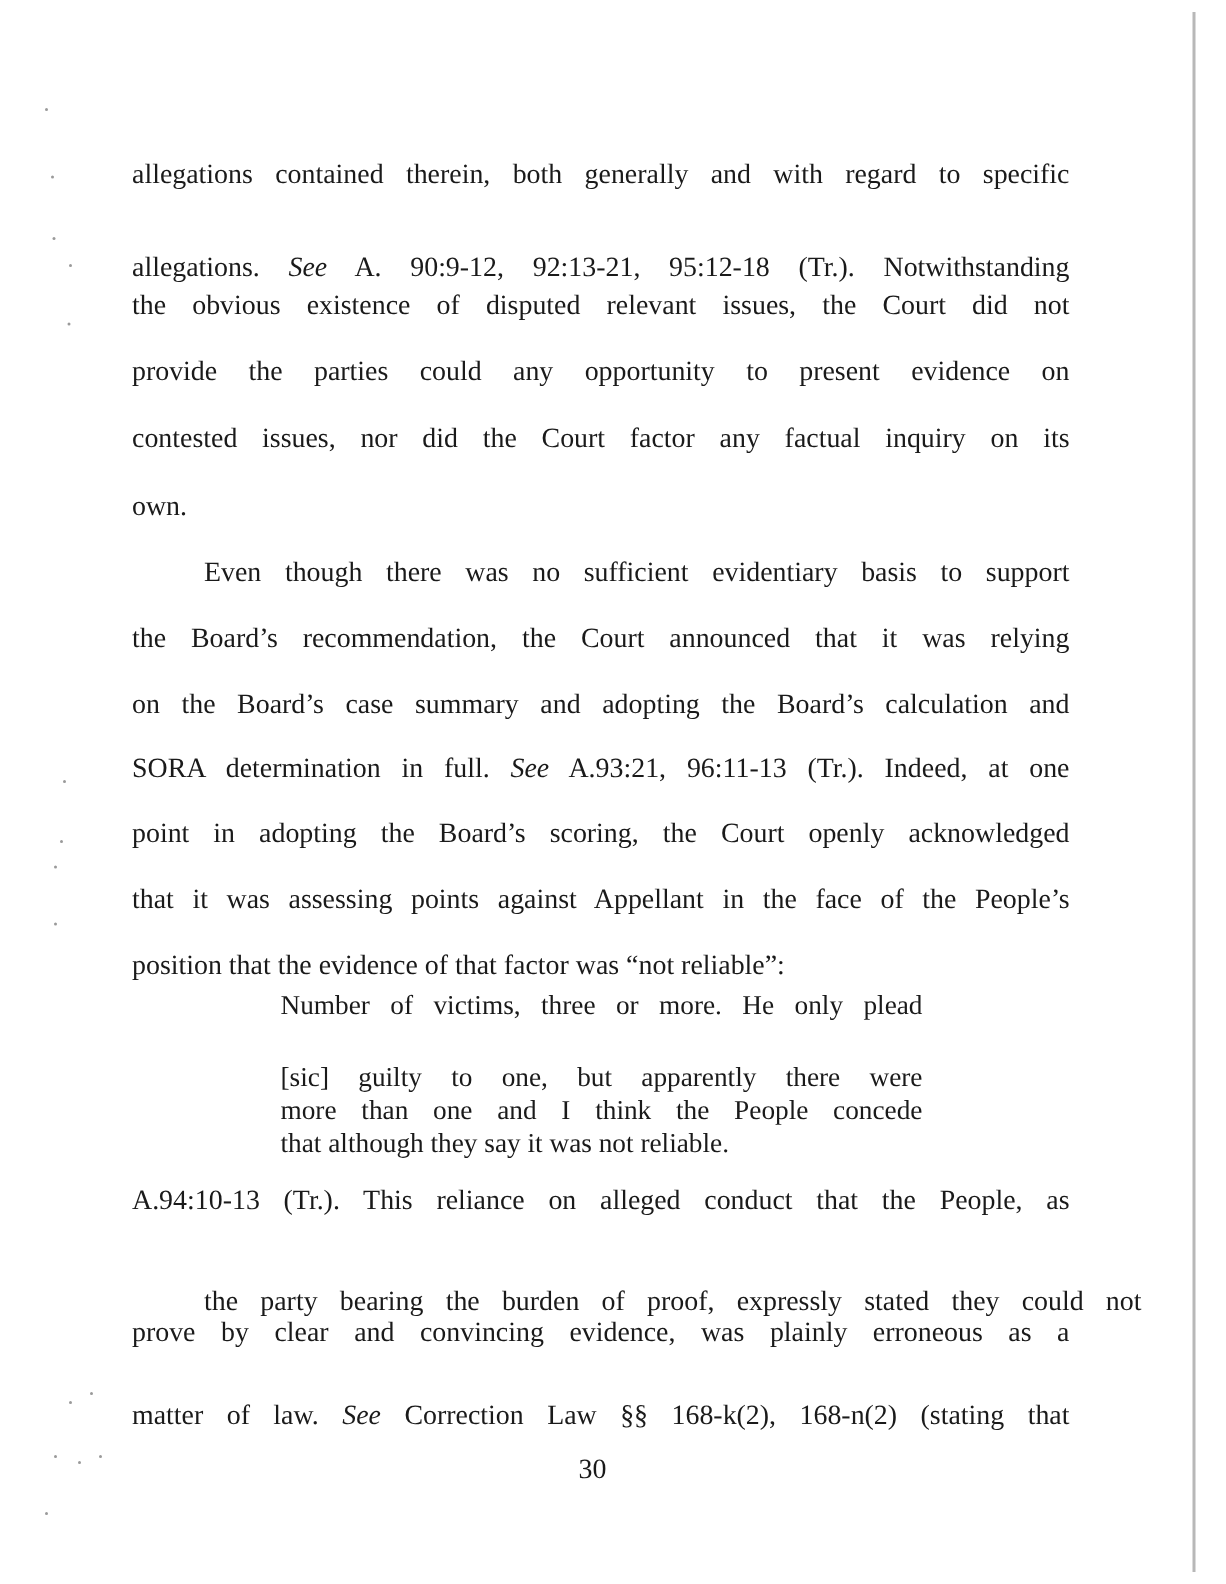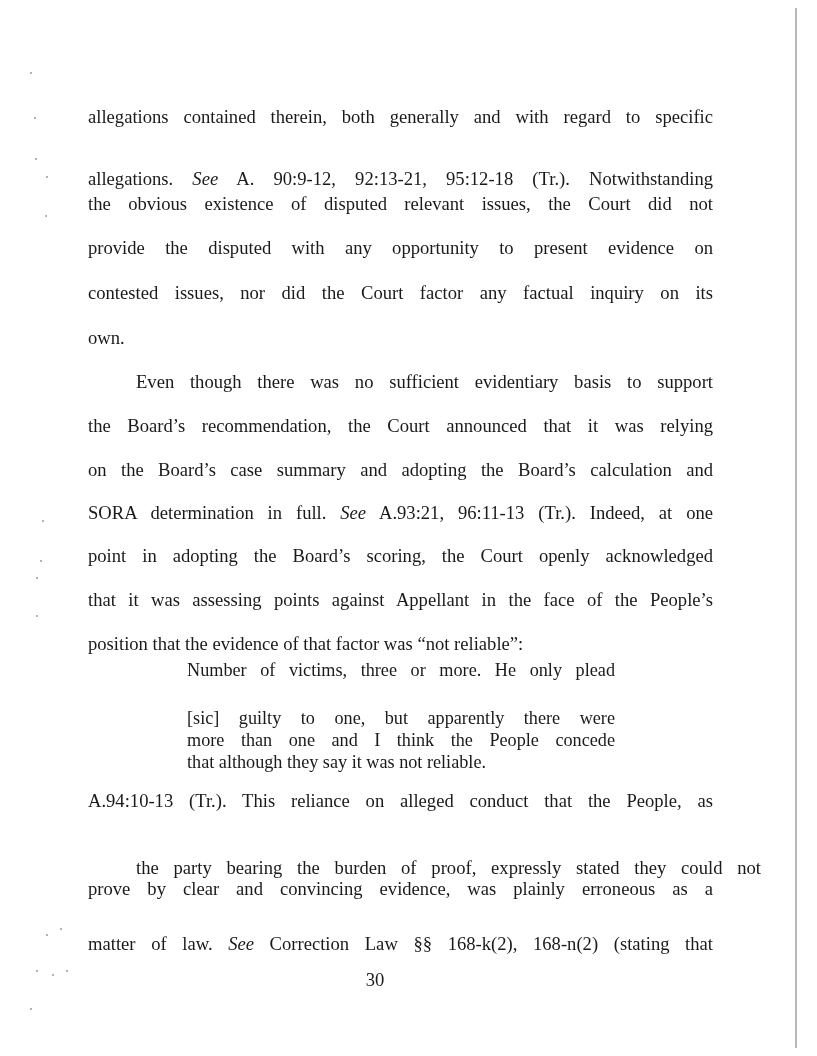--- a/index.html
+++ b/index.html
@@ -63,20 +63,21 @@
   .quote-line.last { text-align-last: left; }
   em { font-style: italic; }
   .page-number {
     position: absolute;
     left: 0;
     width: 750px;
     top: 969px;
     text-align: center;
     font-family: "Liberation Serif", "DejaVu Serif", serif;
     font-size: 18.6px;
+    padding-left: 20px;
   }
 </style>
 </head>
 <body>
 
 <div class="page-edge"></div>
 
 <div class="speck" style="left:30px;top:72px;"></div>
 <div class="speck" style="left:34px;top:117px;"></div>
 <div class="speck" style="left:35px;top:158px;"></div>
@@ -90,21 +91,21 @@
 <div class="speck" style="left:60px;top:928px;"></div>
 <div class="speck" style="left:36px;top:970px;"></div>
 <div class="speck" style="left:52px;top:974px;"></div>
 <div class="speck" style="left:66px;top:970px;"></div>
 <div class="speck" style="left:30px;top:1008px;"></div>
 
 <div id="body-container">
     <div class="line" style="top: 106px;"><span>allegations contained therein, both generally and with regard to specific</span></div>
     <div class="line" style="top: 168px;"><span>allegations.  </span><em>See</em><span> A. 90:9-12, 92:13-21, 95:12-18 (Tr.).  Notwithstanding</span></div>
     <div class="line" style="top: 193px;"><span>the obvious existence of disputed relevant issues, the Court did not</span></div>
-    <div class="line" style="top: 237px;"><span>provide the disputed with any opportunity to present evidence on</span></div>
+    <div class="line" style="top: 237px;"><span>provide the parties could any opportunity to present evidence on</span></div>
     <div class="line" style="top: 282px;"><span>contested issues, nor did the Court factor any factual inquiry on its</span></div>
     <div class="line last" style="top: 327px;"><span>own.</span></div>
     <div class="line indent" style="top: 371px;"><span>Even though there was no sufficient evidentiary basis to support</span></div>
     <div class="line" style="top: 415px;"><span>the Board’s recommendation, the Court announced that it was relying</span></div>
     <div class="line" style="top: 459px;"><span>on the Board’s case summary and adopting the Board’s calculation and</span></div>
     <div class="line" style="top: 502px;"><span>SORA determination in full.  </span><em>See</em><span> A.93:21, 96:11-13 (Tr.).  Indeed, at one</span></div>
     <div class="line" style="top: 545px;"><span>point in adopting the Board’s scoring, the Court openly acknowledged</span></div>
     <div class="line" style="top: 589px;"><span>that it was assessing points against Appellant in the face of the People’s</span></div>
     <div class="line last" style="top: 633px;"><span>position that the evidence of that factor was “not reliable”:</span></div>
     <div class="quote-line" style="top: 660px;">Number of victims, three or more.  He only plead</div>

